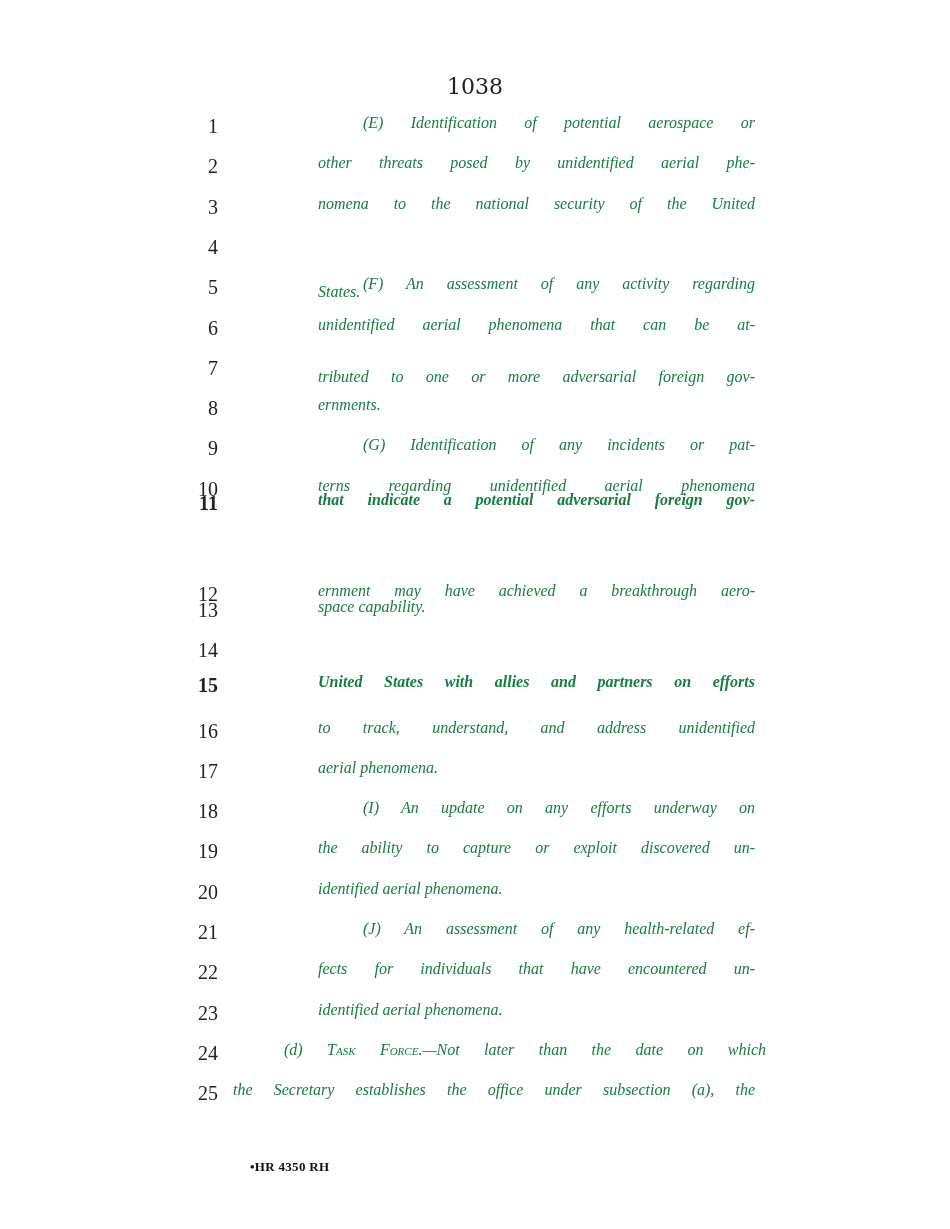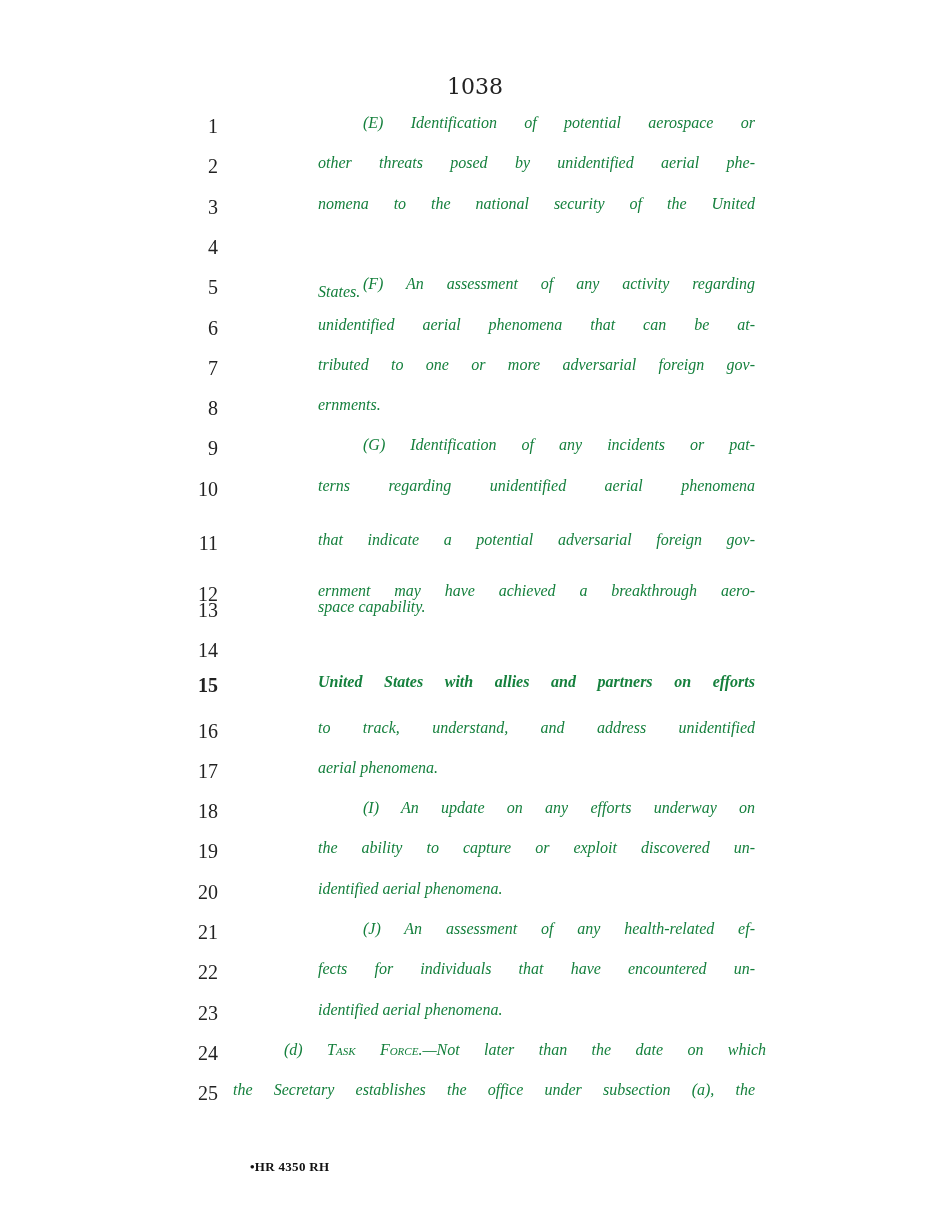--- a/index.html
+++ b/index.html
@@ -55,35 +55,35 @@
     <div class="line" style="top: 268.2px;">
       <span class="ln">5</span>
       <span class="txt" style="left: 363px; width: 392px;">(F) An assessment of any activity regarding</span>
     </div>
     <div class="line" style="top: 308.5px;">
       <span class="ln">6</span>
       <span class="txt" style="left: 318px; width: 437px;">unidentified aerial phenomena that can be at-</span>
     </div>
     <div class="line" style="top: 348.8px;">
       <span class="ln">7</span>
-      <span class="txt" style="left: 318px; width: 437px;">tributed to one or more adversarial foreign gov-</span>
+      <span class="txt" style="left: 318px; width: 437px; margin-top: 12px;">tributed to one or more adversarial foreign gov-</span>
     </div>
     <div class="line" style="top: 389.1px;">
       <span class="ln">8</span>
       <span class="txt last" style="left: 318px; width: 437px;">ernments.</span>
     </div>
     <div class="line" style="top: 429.4px;">
       <span class="ln">9</span>
       <span class="txt" style="left: 363px; width: 392px;">(G) Identification of any incidents or pat-</span>
     </div>
     <div class="line" style="top: 469.7px;">
       <span class="ln">10</span>
       <span class="txt" style="left: 318px; width: 437px;">terns regarding unidentified aerial phenomena</span>
     </div>
-    <div class="line" style="top: 524px;">
+    <div class="line" style="top: 484px; font-weight: bold;">
       <span class="ln">11</span>
       <span class="txt" style="left: 318px; width: 437px;">that indicate a potential adversarial foreign gov-</span>
     </div>
     <div class="line" style="top: 575px;">
       <span class="ln">12</span>
       <span class="txt" style="left: 318px; width: 437px;">ernment may have achieved a breakthrough aero-</span>
     </div>
     <div class="line" style="top: 590.6px;">
       <span class="ln">13</span>
       <span class="txt last" style="left: 318px; width: 437px;">space capability.</span>

